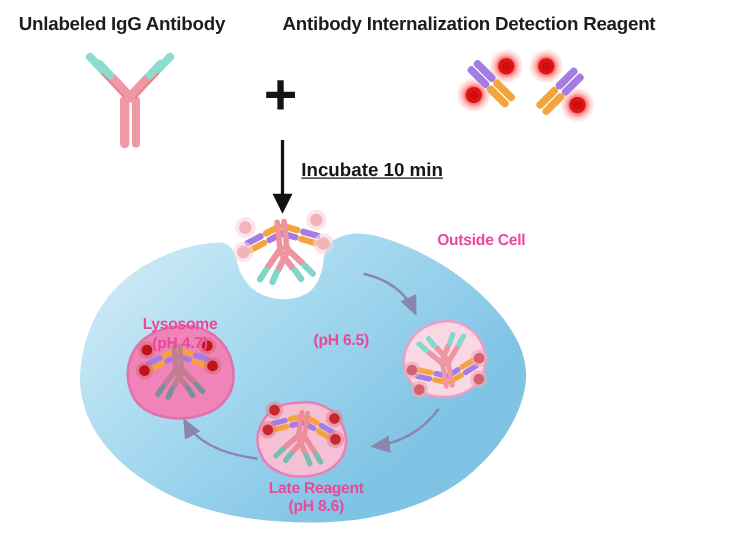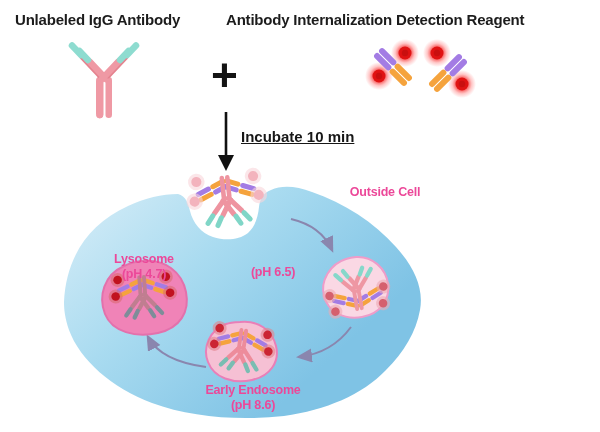--- a/index.html
+++ b/index.html
@@ -204,17 +204,17 @@
   <div class="lbl" style="left:79px;top:252px;">
     <div>Lysosome</div>
     <div>(pH 4.7)</div>
   </div>
 
   <div class="lbl" style="left:208px;top:265px;">
     <div>(pH 6.5)</div>
   </div>
 
   <div class="lbl" style="left:188px;top:383px;">
-    <div>Early Endosome</div>
+    <div>Late Reagent</div>
     <div>(pH 8.6)</div>
   </div>
 
 </div>
 
 </body></html>

